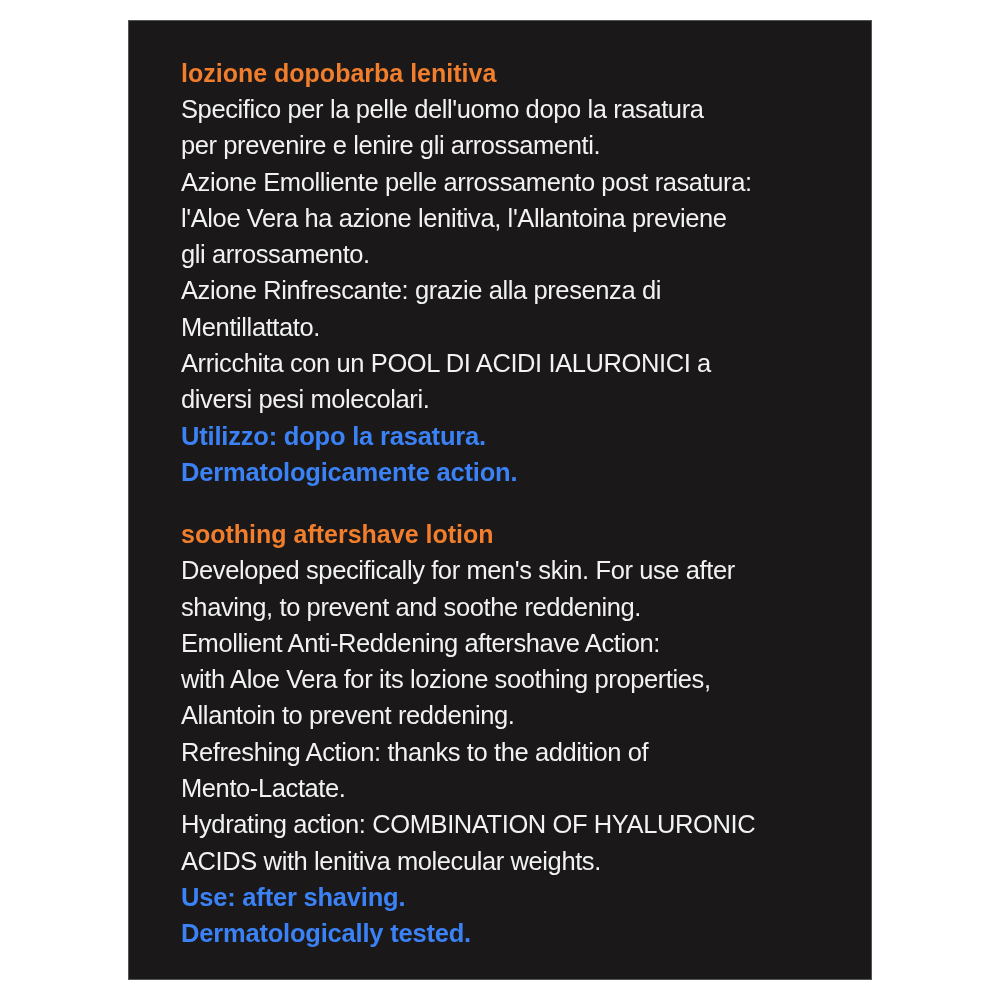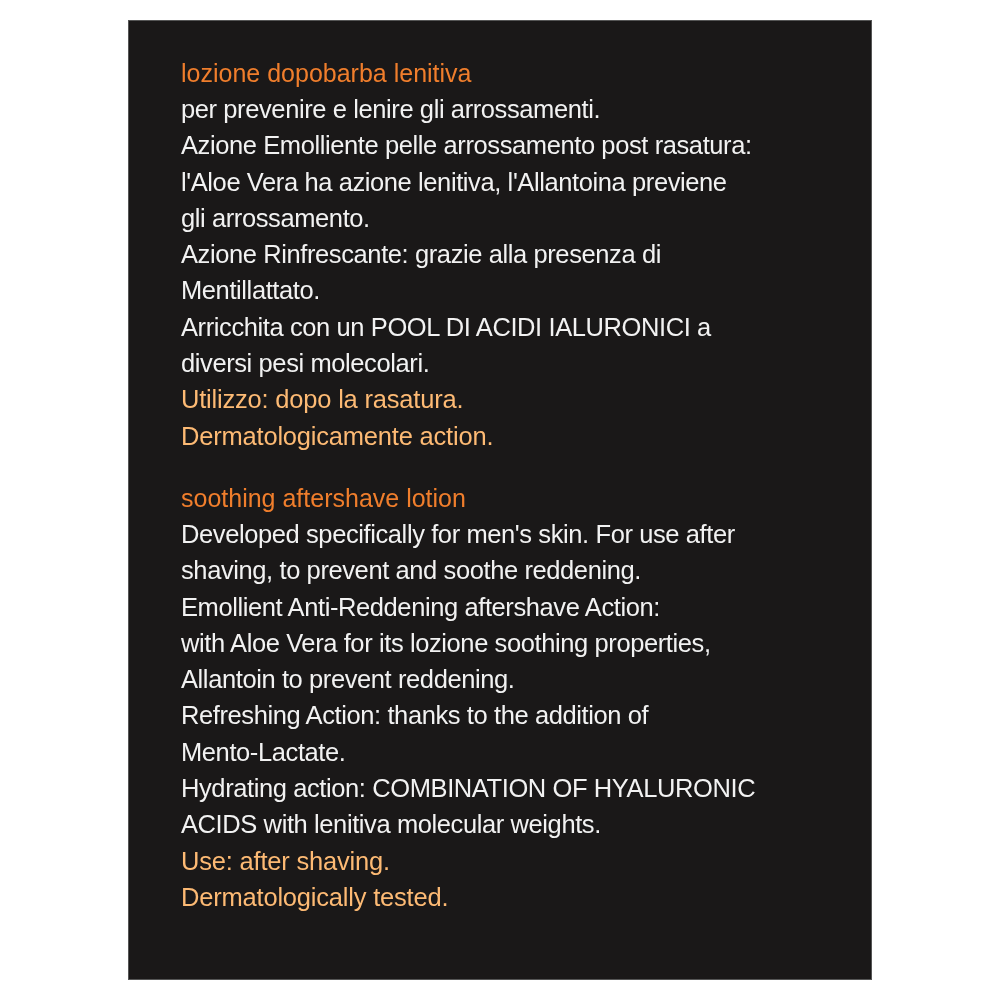--- a/index.html
+++ b/index.html
@@ -14,49 +14,50 @@
     }
     .content {
       position: absolute;
       left: 52px; top: 34px;
       width: 680px;
       font-family: "Liberation Sans", sans-serif;
       color: #f2f2f2;
     }
     .heading {
       color: #f07e2c;
-      font-weight: normal;
+      font-weight: bold;
       font-size: 25px;
       line-height: 36px;
       height: 36px;
       white-space: nowrap;
       letter-spacing: 0px;
     }
     .line {
       font-size: 25.5px;
       line-height: 36.3px;
       height: 36.3px;
       white-space: nowrap;
       letter-spacing: -0.4px;
     }
     .bold {
-      font-weight: normal;
-      color: #fdba74;
+      font-weight: bold;
+      color: #3b82f6;
       letter-spacing: -0.2px;
     }
     .spacer { height: 26px; }
   </style>
 </head>
 <body>
 
 <div class="panel">
   <div class="content">
 
     <section>
       <div class="heading">lozione dopobarba lenitiva</div>
+      <div class="line">Specifico per la pelle dell'uomo dopo la rasatura</div>
       <div class="line">per prevenire e lenire gli arrossamenti.</div>
       <div class="line">Azione Emolliente pelle arrossamento post rasatura:</div>
       <div class="line">l'Aloe Vera ha azione lenitiva, l'Allantoina previene</div>
       <div class="line">gli arrossamento.</div>
       <div class="line">Azione Rinfrescante: grazie alla presenza di</div>
       <div class="line">Mentillattato.</div>
       <div class="line">Arricchita con un POOL DI ACIDI IALURONICI a</div>
       <div class="line">diversi pesi molecolari.</div>
       <div class="line bold">Utilizzo: dopo la rasatura.</div>
       <div class="line bold">Dermatologicamente action.</div>

